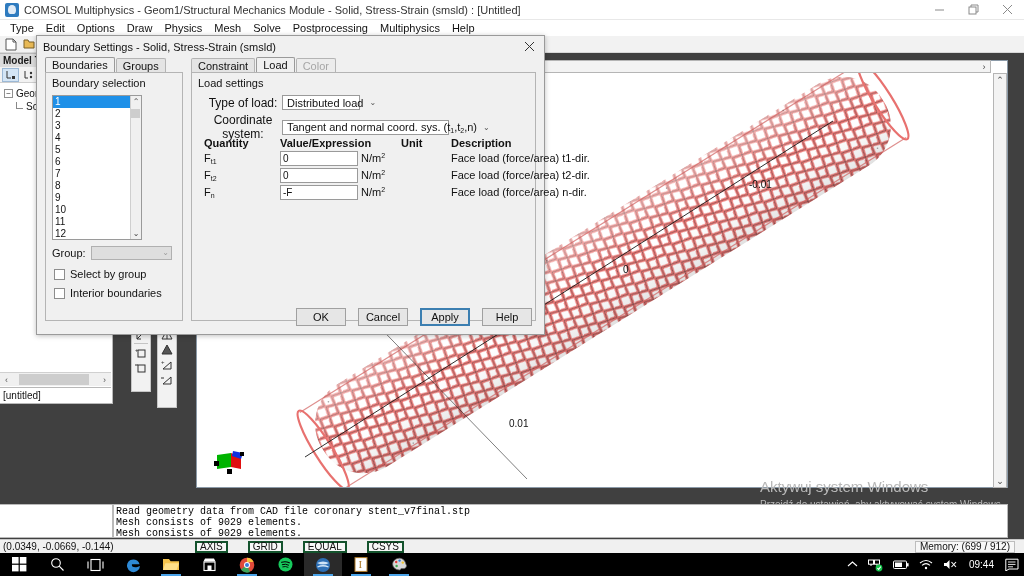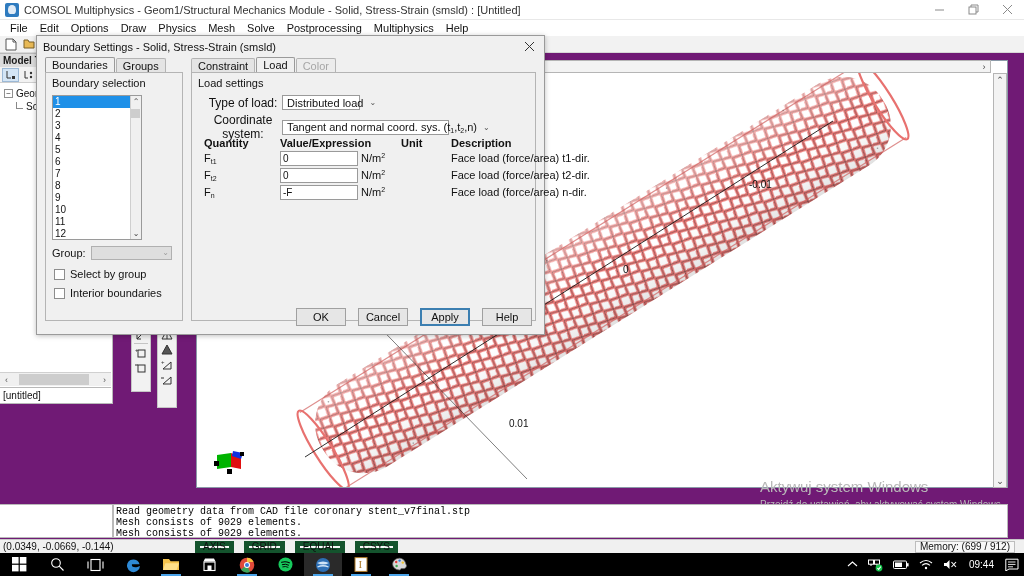--- a/index.html
+++ b/index.html
@@ -7,21 +7,21 @@
     margin: 0; padding: 0;
     width: 1024px; height: 576px;
     overflow: hidden;
     font-family: "Liberation Sans", sans-serif;
     font-size: 11px;
     background: #000;
   }
   #app {
     position: relative;
     width: 1024px; height: 576px;
-    background: #701a75;
+    background: #404040;
   }
 
   
   .titlebar {
     position: absolute; left: 0; top: 0; width: 1024px; height: 20px;
     background: #ffffff;
     display: flex; align-items: center;
     border-bottom: 1px solid #e8e8e8;
   }
   .tb-icon {
@@ -177,21 +177,21 @@
 
   
   .statusbar {
     position: absolute; left: 0; top: 539px; width: 1024px; height: 14px;
     background: #f0f0f0; border-top: 1px solid #c8c8c8;
     display: flex; align-items: center; font-size: 10px; color: #111;
   }
   .sb-coord { padding-left: 3px; width: 190px; white-space: nowrap; }
   .sb-flags { display: flex; margin-left: 5px; }
   .sb-flag {
-    padding: 0 3px; margin-right: 10px; border: 5px solid #14532d;
+    padding: 0 3px; margin-right: 20px; border: 2px solid #14532d;
     height: 12px; display: flex; align-items: center; background: #f7f7f7;
   }
   .sb-mem {
     margin-left: auto; margin-right: 9px; border: 1px solid #bdbdbd;
     padding: 0 4px; height: 12px; display: flex; align-items: center; background: #f7f7f7;
     white-space: nowrap;
   }
 
   
   .taskbar {
@@ -331,21 +331,21 @@
       <div class="winctrl">
         <svg width="11" height="11" viewBox="0 0 11 11">
           <line x1="1" y1="1" x2="10" y2="10" stroke="#8a8a8a" stroke-width="1"></line>
           <line x1="10" y1="1" x2="1" y2="10" stroke="#8a8a8a" stroke-width="1"></line>
         </svg>
       </div>
     </div>
   </div>
 
   <div class="menubar">
-    <div class="menuitem">File</div>
+    <div class="menuitem">Type</div>
     <div class="menuitem">Edit</div>
     <div class="menuitem">Options</div>
     <div class="menuitem">Draw</div>
     <div class="menuitem">Physics</div>
     <div class="menuitem">Mesh</div>
     <div class="menuitem">Solve</div>
     <div class="menuitem">Postprocessing</div>
     <div class="menuitem">Multiphysics</div>
     <div class="menuitem">Help</div>
   </div>

